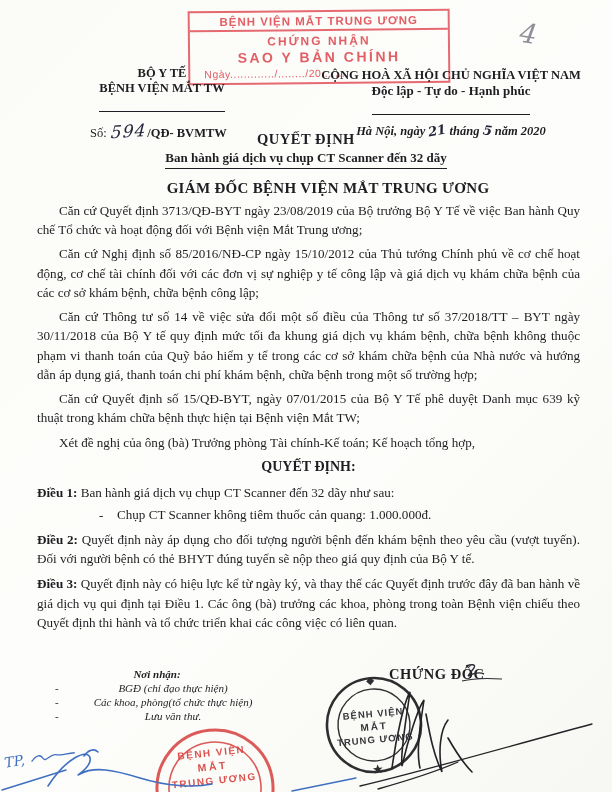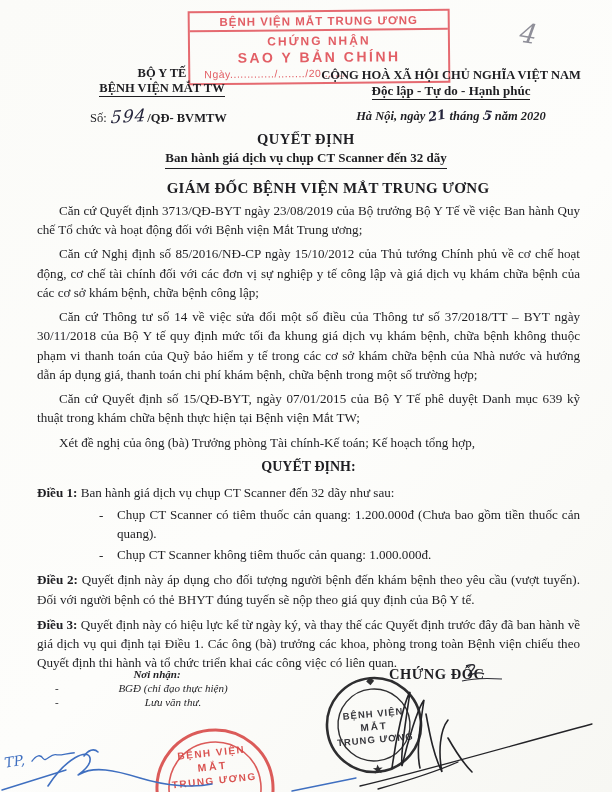--- a/index.html
+++ b/index.html
@@ -20,21 +20,21 @@
   .cert-line2{font-size:12px;font-weight:bold;letter-spacing:2px;padding-top:3px;}
   .cert-line3{font-size:14px;font-weight:bold;letter-spacing:2.5px;padding:1px 0 2px;}
   .cert-line4{font-size:10.5px;text-align:left;padding:0 0 3px 14px;letter-spacing:.5px;}
   
   .page-num{position:absolute;left:520px;top:18px;color:#8f8f99;
     font-family:"DejaVu Serif",serif;font-style:italic;font-size:27px;transform:rotate(9deg);}
   
   .hdr-left{position:absolute;left:62px;top:66px;width:200px;text-align:center;}
   .hdr-right{position:absolute;left:305px;top:68px;width:292px;text-align:center;}
   .hdr-bold{font-weight:bold;font-size:12.5px;font-family:Liberation Serif, serif;}
-  .uline{display:inline-block;border-bottom:1.4px solid #1e1e22;padding-bottom:0;}
+  .uline{display:inline-block;border-bottom:1.4px solid #1e1e22;padding-bottom:15px;}
   .so-line{margin-top:9px;font-size:12.5px;text-align:left;padding-left:28px;}
   .hw{font-family:"DejaVu Serif",serif;font-style:italic;color:#23233a;display:inline-block;}
   .hw-594{font-size:17px;transform:rotate(-4deg) skewX(-8deg);letter-spacing:1px;margin:0 1px;}
   .date-line{margin-top:8px;font-style:italic;font-weight:bold;font-size:12.5px;}
   .hw-day{font-size:13px;transform:rotate(-10deg);}
   .hw-month{font-size:13px;transform:rotate(8deg);}
   
   .title-block{position:absolute;left:0;top:131px;width:612px;text-align:center;}
   .title-main{font-weight:bold;font-size:14.5px;letter-spacing:.5px;}
   .title-subject{font-weight:bold;font-size:13px;margin-top:2px;}
@@ -110,40 +110,40 @@
     <p>Căn cứ Thông tư số 14 về việc  sửa đổi một số điều của Thông tư số 37/2018/TT – BYT ngày 30/11/2018 của Bộ Y tế quy định mức tối đa khung giá dịch vụ khám bệnh, chữa bệnh không thuộc phạm vi thanh toán của Quỹ bảo hiểm y tế trong các cơ sở khám chữa bệnh của Nhà nước và hướng dẫn áp dụng giá, thanh toán chi phí khám bệnh, chữa bệnh trong một số trường hợp;</p>
     <p>Căn cứ Quyết định số 15/QĐ-BYT, ngày 07/01/2015 của Bộ Y Tế phê duyệt Danh mục 639 kỹ thuật trong khám chữa bệnh thực hiện tại Bệnh viện Mắt TW;</p>
     <p>Xét đề nghị của ông (bà) Trưởng phòng Tài chính-Kế toán; Kế hoạch tổng hợp,</p>
 
     <div class="decision-heading">QUYẾT ĐỊNH:</div>
 
     <div class="article">
       <span class="lbl">Điều 1:</span>
       <span>Ban hành giá dịch vụ chụp CT Scanner đến 32 dãy như sau:</span>
       <ul class="bullets">
-        <li>Chụp CT Scanner có tiêm thuốc cản quang: 1.200.000đ (Chưa bao gồm tiền thuốc cản quang).</li>
         <li>Chụp CT Scanner không tiêm thuốc cản quang: 1.000.000đ.</li>
       </ul>
     </div>
 
     <div class="article">
       <span class="lbl">Điều 2:</span>
       <span>Quyết định này áp dụng cho đối tượng người bệnh đến khám bệnh theo yêu cầu (vượt tuyến). Đối với người bệnh có thẻ BHYT đúng tuyến sẽ nộp theo giá quy định của Bộ Y tế.</span>
     </div>
 
     <div class="article">
       <span class="lbl">Điều 3:</span>
       <span>Quyết định này có hiệu lực kể từ ngày ký, và thay thế các Quyết định trước đây đã ban hành về giá dịch vụ qui định tại Điều 1. Các ông (bà) trưởng các khoa, phòng trong toàn Bệnh viện chiếu theo Quyết định thi hành và tổ chức triển khai các công việc có liên quan.</span>
     </div>
   </div>
 
   <div class="recipients">
     <div class="r-title">Nơi nhận:</div>
     <ul>
       <li>BGĐ (chỉ đạo thực hiện)</li>
+      <li>Các khoa, phòng(tổ chức thực hiện)</li>
       <li>Lưu văn thư.</li>
     </ul>
   </div>
 
   <div class="signer">CHỨNG ĐỐC</div>
   <svg class="signer-mark svg-abs" width="60" height="26" viewBox="0 0 60 26">
     <path d="M8,6 C14,4 18,4 16,8 L10,16 C16,13 22,12 26,14" fill="none" stroke="#2b2b33" stroke-width="1.4"></path>
     <path d="M4,21 C16,18 30,18 44,19" fill="none" stroke="#2b2b33" stroke-width="1.1"></path>
   </svg>
 

